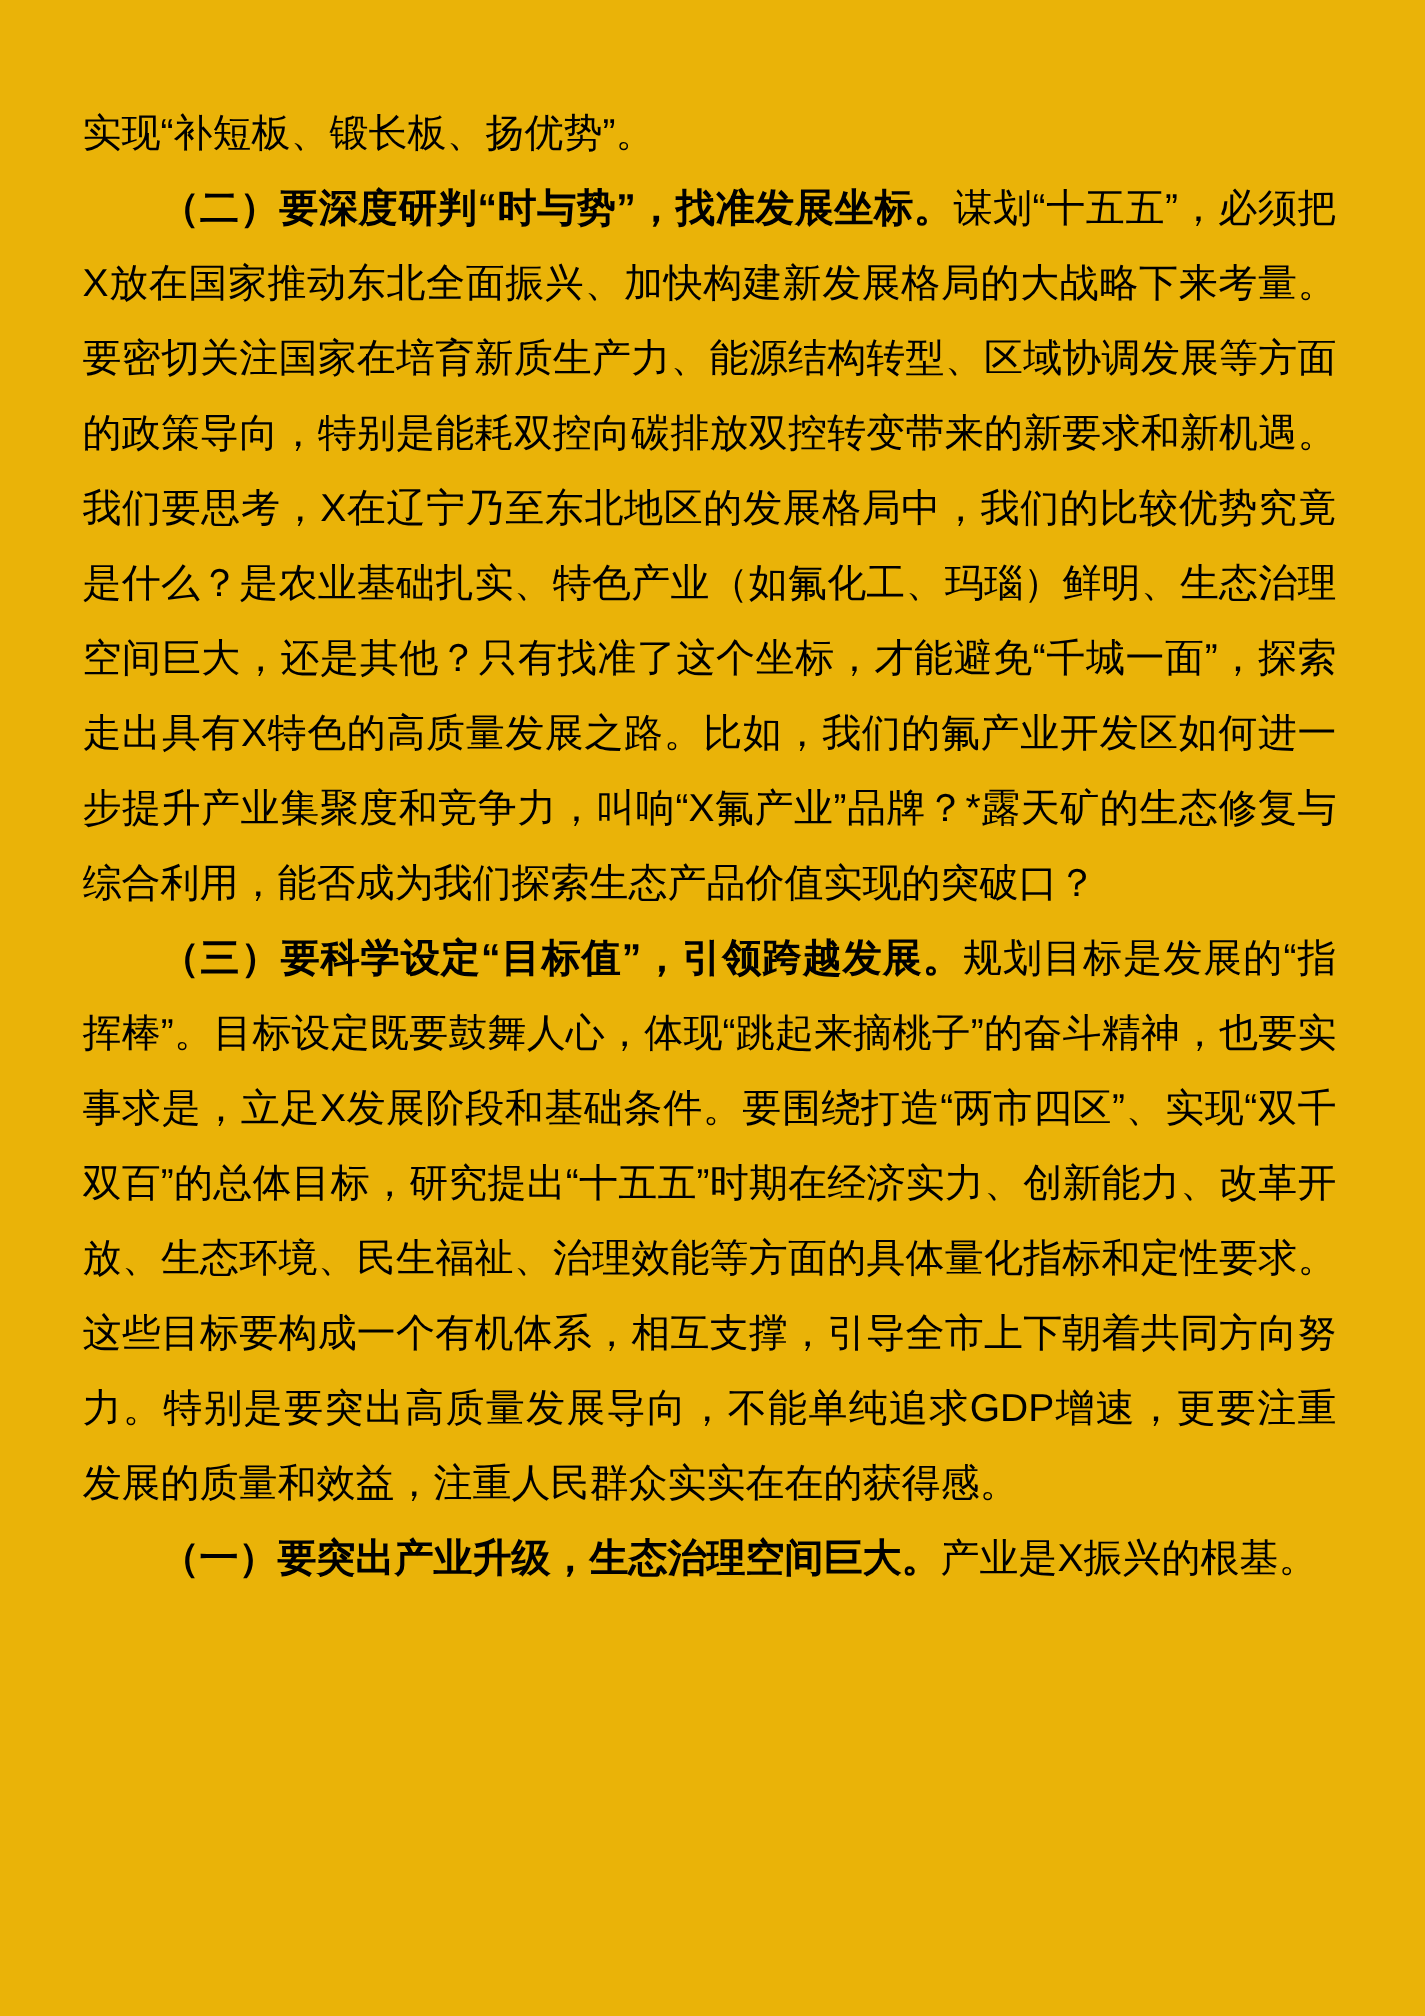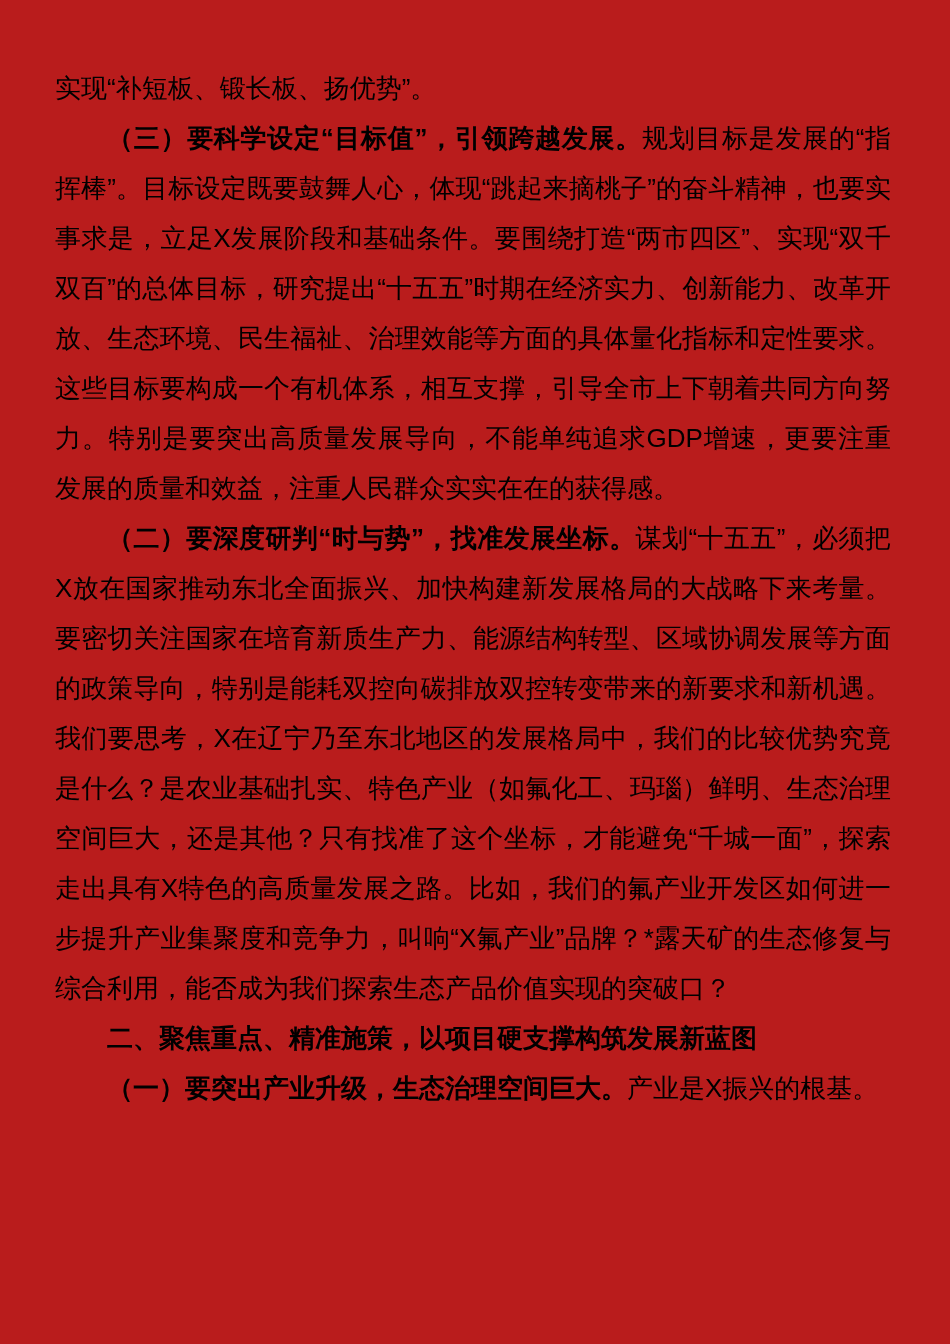--- a/index.html
+++ b/index.html
@@ -39,21 +39,20 @@
     text-indent: 2em;
     font-weight: 600;
     text-align: left;
   }
   .run { font-weight: normal; }
   .run.b { font-weight: 700; }
 </style>
 </head>
 <body>
 
-<div class="page" style="background: #b91c1c;">
+<div class="page" style="background: #eab308;">
   <div class="text-block" id="doc" style="color: rgb(0, 0, 0);">
       <p class="para continuation"><span class="run">实现“补短板、锻长板、扬优势”。</span></p>
+      <p class="para body"><span class="run b">（二）要深度研判“时与势”，找准发展坐标。</span><span class="run">谋划“十五五”，必须把X放在国家推动东北全面振兴、加快构建新发展格局的大战略下来考量。要密切关注国家在培育新质生产力、能源结构转型、区域协调发展等方面的政策导向，特别是能耗双控向碳排放双控转变带来的新要求和新机遇。我们要思考，X在辽宁乃至东北地区的发展格局中，我们的比较优势究竟是什么？是农业基础扎实、特色产业（如氟化工、玛瑙）鲜明、生态治理空间巨大，还是其他？只有找准了这个坐标，才能避免“千城一面”，探索走出具有X特色的高质量发展之路。比如，我们的氟产业开发区如何进一步提升产业集聚度和竞争力，叫响“X氟产业”品牌？*露天矿的生态修复与综合利用，能否成为我们探索生态产品价值实现的突破口？</span></p>
       <p class="para body"><span class="run b">（三）要科学设定“目标值”，引领跨越发展。</span><span class="run">规划目标是发展的“指挥棒”。目标设定既要鼓舞人心，体现“跳起来摘桃子”的奋斗精神，也要实事求是，立足X发展阶段和基础条件。要围绕打造“两市四区”、实现“双千双百”的总体目标，研究提出“十五五”时期在经济实力、创新能力、改革开放、生态环境、民生福祉、治理效能等方面的具体量化指标和定性要求。这些目标要构成一个有机体系，相互支撑，引导全市上下朝着共同方向努力。特别是要突出高质量发展导向，不能单纯追求GDP增速，更要注重发展的质量和效益，注重人民群众实实在在的获得感。</span></p>
-      <p class="para body"><span class="run b">（二）要深度研判“时与势”，找准发展坐标。</span><span class="run">谋划“十五五”，必须把X放在国家推动东北全面振兴、加快构建新发展格局的大战略下来考量。要密切关注国家在培育新质生产力、能源结构转型、区域协调发展等方面的政策导向，特别是能耗双控向碳排放双控转变带来的新要求和新机遇。我们要思考，X在辽宁乃至东北地区的发展格局中，我们的比较优势究竟是什么？是农业基础扎实、特色产业（如氟化工、玛瑙）鲜明、生态治理空间巨大，还是其他？只有找准了这个坐标，才能避免“千城一面”，探索走出具有X特色的高质量发展之路。比如，我们的氟产业开发区如何进一步提升产业集聚度和竞争力，叫响“X氟产业”品牌？*露天矿的生态修复与综合利用，能否成为我们探索生态产品价值实现的突破口？</span></p>
-      <p class="para heading"><span class="run b">二、聚焦重点、精准施策，以项目硬支撑构筑发展新蓝图</span></p>
       <p class="para body"><span class="run b">（一）要突出产业升级，生态治理空间巨大。</span><span class="run">产业是X振兴的根基。</span></p>
     </div>
 </div>
 
 </body></html>

